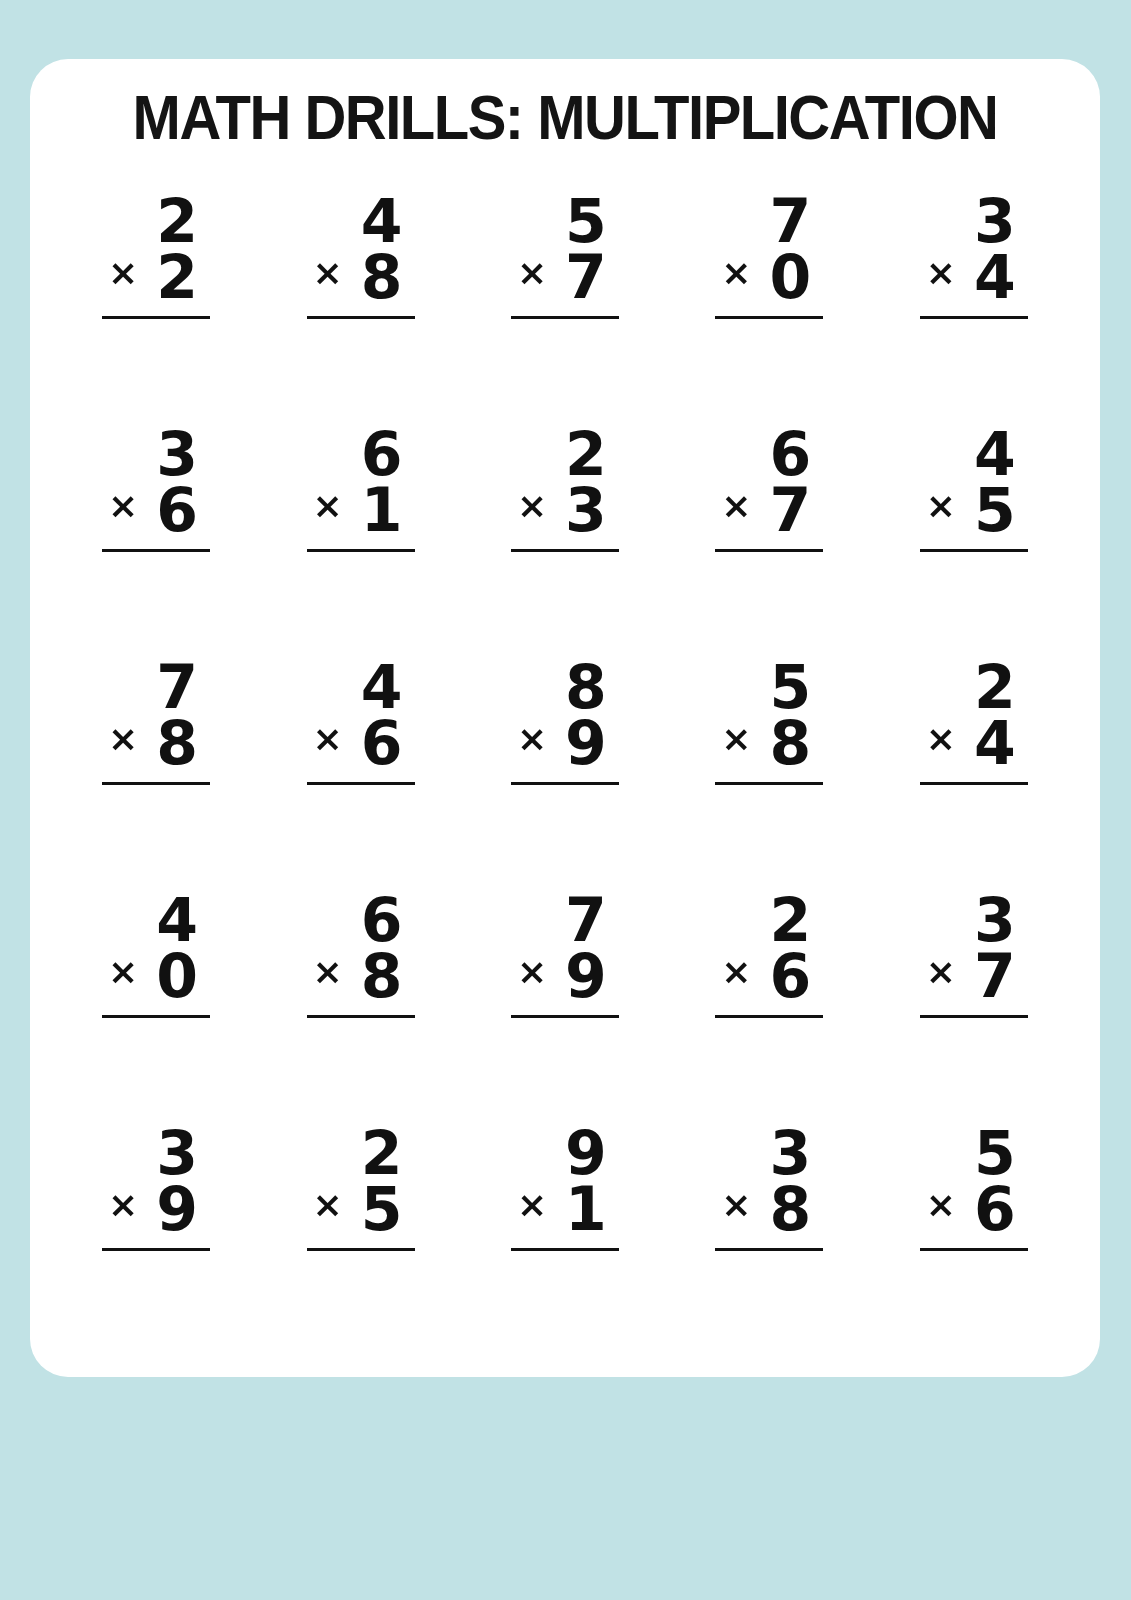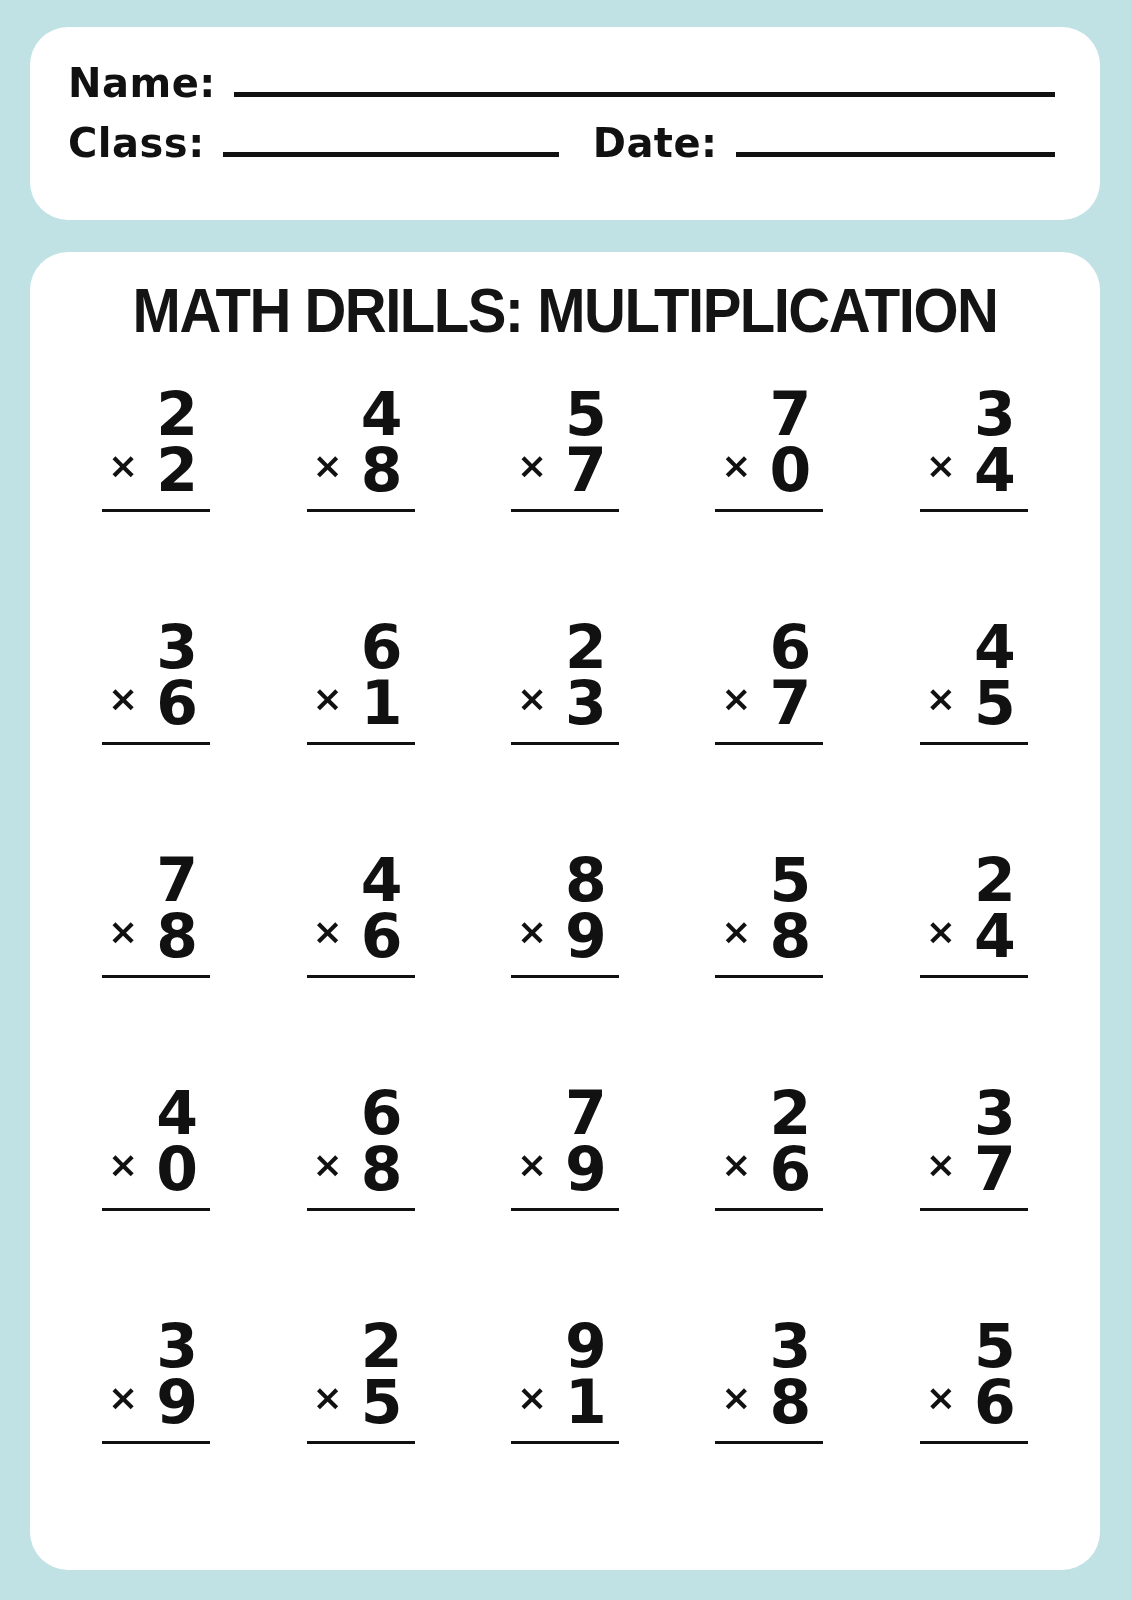--- a/index.html
+++ b/index.html
@@ -102,189 +102,177 @@
     height: 0;
     border-bottom: 3.5px solid #111111;
     margin-top: 10px;
   }
 </style>
 </head>
 <body>
 
 <div class="page">
 
-  <div class="card header-card">
-    <div class="info-row name-row">
-      <span class="label">Name:</span>
-      <span class="write-line name-line"></span>
-    </div>
-    <div class="info-row">
-      <span class="label">Class:</span>
-      <span class="write-line class-line"></span>
-      <span class="label date-label">Date:</span>
-      <span class="write-line date-line"></span>
+
+  <div class="card main-card">
+    <div class="title">MATH DRILLS: MULTIPLICATION</div>
+
+    <div class="grid">
+
+      <div class="problem">
+        <div class="top-digit">2</div>
+        <div class="times">×</div>
+        <div class="bottom-digit">2</div>
+        <div class="answer-line"></div>
+      </div>
+      <div class="problem">
+        <div class="top-digit">4</div>
+        <div class="times">×</div>
+        <div class="bottom-digit">8</div>
+        <div class="answer-line"></div>
+      </div>
+      <div class="problem">
+        <div class="top-digit">5</div>
+        <div class="times">×</div>
+        <div class="bottom-digit">7</div>
+        <div class="answer-line"></div>
+      </div>
+      <div class="problem">
+        <div class="top-digit">7</div>
+        <div class="times">×</div>
+        <div class="bottom-digit">0</div>
+        <div class="answer-line"></div>
+      </div>
+      <div class="problem">
+        <div class="top-digit">3</div>
+        <div class="times">×</div>
+        <div class="bottom-digit">4</div>
+        <div class="answer-line"></div>
+      </div>
+
+      <div class="problem">
+        <div class="top-digit">3</div>
+        <div class="times">×</div>
+        <div class="bottom-digit">6</div>
+        <div class="answer-line"></div>
+      </div>
+      <div class="problem">
+        <div class="top-digit">6</div>
+        <div class="times">×</div>
+        <div class="bottom-digit">1</div>
+        <div class="answer-line"></div>
+      </div>
+      <div class="problem">
+        <div class="top-digit">2</div>
+        <div class="times">×</div>
+        <div class="bottom-digit">3</div>
+        <div class="answer-line"></div>
+      </div>
+      <div class="problem">
+        <div class="top-digit">6</div>
+        <div class="times">×</div>
+        <div class="bottom-digit">7</div>
+        <div class="answer-line"></div>
+      </div>
+      <div class="problem">
+        <div class="top-digit">4</div>
+        <div class="times">×</div>
+        <div class="bottom-digit">5</div>
+        <div class="answer-line"></div>
+      </div>
+
+      <div class="problem">
+        <div class="top-digit">7</div>
+        <div class="times">×</div>
+        <div class="bottom-digit">8</div>
+        <div class="answer-line"></div>
+      </div>
+      <div class="problem">
+        <div class="top-digit">4</div>
+        <div class="times">×</div>
+        <div class="bottom-digit">6</div>
+        <div class="answer-line"></div>
+      </div>
+      <div class="problem">
+        <div class="top-digit">8</div>
+        <div class="times">×</div>
+        <div class="bottom-digit">9</div>
+        <div class="answer-line"></div>
+      </div>
+      <div class="problem">
+        <div class="top-digit">5</div>
+        <div class="times">×</div>
+        <div class="bottom-digit">8</div>
+        <div class="answer-line"></div>
+      </div>
+      <div class="problem">
+        <div class="top-digit">2</div>
+        <div class="times">×</div>
+        <div class="bottom-digit">4</div>
+        <div class="answer-line"></div>
+      </div>
+
+      <div class="problem">
+        <div class="top-digit">4</div>
+        <div class="times">×</div>
+        <div class="bottom-digit">0</div>
+        <div class="answer-line"></div>
+      </div>
+      <div class="problem">
+        <div class="top-digit">6</div>
+        <div class="times">×</div>
+        <div class="bottom-digit">8</div>
+        <div class="answer-line"></div>
+      </div>
+      <div class="problem">
+        <div class="top-digit">7</div>
+        <div class="times">×</div>
+        <div class="bottom-digit">9</div>
+        <div class="answer-line"></div>
+      </div>
+      <div class="problem">
+        <div class="top-digit">2</div>
+        <div class="times">×</div>
+        <div class="bottom-digit">6</div>
+        <div class="answer-line"></div>
+      </div>
+      <div class="problem">
+        <div class="top-digit">3</div>
+        <div class="times">×</div>
+        <div class="bottom-digit">7</div>
+        <div class="answer-line"></div>
+      </div>
+
+      <div class="problem">
+        <div class="top-digit">3</div>
+        <div class="times">×</div>
+        <div class="bottom-digit">9</div>
+        <div class="answer-line"></div>
+      </div>
+      <div class="problem">
+        <div class="top-digit">2</div>
+        <div class="times">×</div>
+        <div class="bottom-digit">5</div>
+        <div class="answer-line"></div>
+      </div>
+      <div class="problem">
+        <div class="top-digit">9</div>
+        <div class="times">×</div>
+        <div class="bottom-digit">1</div>
+        <div class="answer-line"></div>
+      </div>
+      <div class="problem">
+        <div class="top-digit">3</div>
+        <div class="times">×</div>
+        <div class="bottom-digit">8</div>
+        <div class="answer-line"></div>
+      </div>
+      <div class="problem">
+        <div class="top-digit">5</div>
+        <div class="times">×</div>
+        <div class="bottom-digit">6</div>
+        <div class="answer-line"></div>
+      </div>
+
     </div>
   </div>
 
-  <div class="card main-card">
-    <div class="title">MATH DRILLS: MULTIPLICATION</div>
-
-    <div class="grid">
-
-      <div class="problem">
-        <div class="top-digit">2</div>
-        <div class="times">×</div>
-        <div class="bottom-digit">2</div>
-        <div class="answer-line"></div>
-      </div>
-      <div class="problem">
-        <div class="top-digit">4</div>
-        <div class="times">×</div>
-        <div class="bottom-digit">8</div>
-        <div class="answer-line"></div>
-      </div>
-      <div class="problem">
-        <div class="top-digit">5</div>
-        <div class="times">×</div>
-        <div class="bottom-digit">7</div>
-        <div class="answer-line"></div>
-      </div>
-      <div class="problem">
-        <div class="top-digit">7</div>
-        <div class="times">×</div>
-        <div class="bottom-digit">0</div>
-        <div class="answer-line"></div>
-      </div>
-      <div class="problem">
-        <div class="top-digit">3</div>
-        <div class="times">×</div>
-        <div class="bottom-digit">4</div>
-        <div class="answer-line"></div>
-      </div>
-
-      <div class="problem">
-        <div class="top-digit">3</div>
-        <div class="times">×</div>
-        <div class="bottom-digit">6</div>
-        <div class="answer-line"></div>
-      </div>
-      <div class="problem">
-        <div class="top-digit">6</div>
-        <div class="times">×</div>
-        <div class="bottom-digit">1</div>
-        <div class="answer-line"></div>
-      </div>
-      <div class="problem">
-        <div class="top-digit">2</div>
-        <div class="times">×</div>
-        <div class="bottom-digit">3</div>
-        <div class="answer-line"></div>
-      </div>
-      <div class="problem">
-        <div class="top-digit">6</div>
-        <div class="times">×</div>
-        <div class="bottom-digit">7</div>
-        <div class="answer-line"></div>
-      </div>
-      <div class="problem">
-        <div class="top-digit">4</div>
-        <div class="times">×</div>
-        <div class="bottom-digit">5</div>
-        <div class="answer-line"></div>
-      </div>
-
-      <div class="problem">
-        <div class="top-digit">7</div>
-        <div class="times">×</div>
-        <div class="bottom-digit">8</div>
-        <div class="answer-line"></div>
-      </div>
-      <div class="problem">
-        <div class="top-digit">4</div>
-        <div class="times">×</div>
-        <div class="bottom-digit">6</div>
-        <div class="answer-line"></div>
-      </div>
-      <div class="problem">
-        <div class="top-digit">8</div>
-        <div class="times">×</div>
-        <div class="bottom-digit">9</div>
-        <div class="answer-line"></div>
-      </div>
-      <div class="problem">
-        <div class="top-digit">5</div>
-        <div class="times">×</div>
-        <div class="bottom-digit">8</div>
-        <div class="answer-line"></div>
-      </div>
-      <div class="problem">
-        <div class="top-digit">2</div>
-        <div class="times">×</div>
-        <div class="bottom-digit">4</div>
-        <div class="answer-line"></div>
-      </div>
-
-      <div class="problem">
-        <div class="top-digit">4</div>
-        <div class="times">×</div>
-        <div class="bottom-digit">0</div>
-        <div class="answer-line"></div>
-      </div>
-      <div class="problem">
-        <div class="top-digit">6</div>
-        <div class="times">×</div>
-        <div class="bottom-digit">8</div>
-        <div class="answer-line"></div>
-      </div>
-      <div class="problem">
-        <div class="top-digit">7</div>
-        <div class="times">×</div>
-        <div class="bottom-digit">9</div>
-        <div class="answer-line"></div>
-      </div>
-      <div class="problem">
-        <div class="top-digit">2</div>
-        <div class="times">×</div>
-        <div class="bottom-digit">6</div>
-        <div class="answer-line"></div>
-      </div>
-      <div class="problem">
-        <div class="top-digit">3</div>
-        <div class="times">×</div>
-        <div class="bottom-digit">7</div>
-        <div class="answer-line"></div>
-      </div>
-
-      <div class="problem">
-        <div class="top-digit">3</div>
-        <div class="times">×</div>
-        <div class="bottom-digit">9</div>
-        <div class="answer-line"></div>
-      </div>
-      <div class="problem">
-        <div class="top-digit">2</div>
-        <div class="times">×</div>
-        <div class="bottom-digit">5</div>
-        <div class="answer-line"></div>
-      </div>
-      <div class="problem">
-        <div class="top-digit">9</div>
-        <div class="times">×</div>
-        <div class="bottom-digit">1</div>
-        <div class="answer-line"></div>
-      </div>
-      <div class="problem">
-        <div class="top-digit">3</div>
-        <div class="times">×</div>
-        <div class="bottom-digit">8</div>
-        <div class="answer-line"></div>
-      </div>
-      <div class="problem">
-        <div class="top-digit">5</div>
-        <div class="times">×</div>
-        <div class="bottom-digit">6</div>
-        <div class="answer-line"></div>
-      </div>
-
-    </div>
-  </div>
-
 </div>
 
 </body></html>

